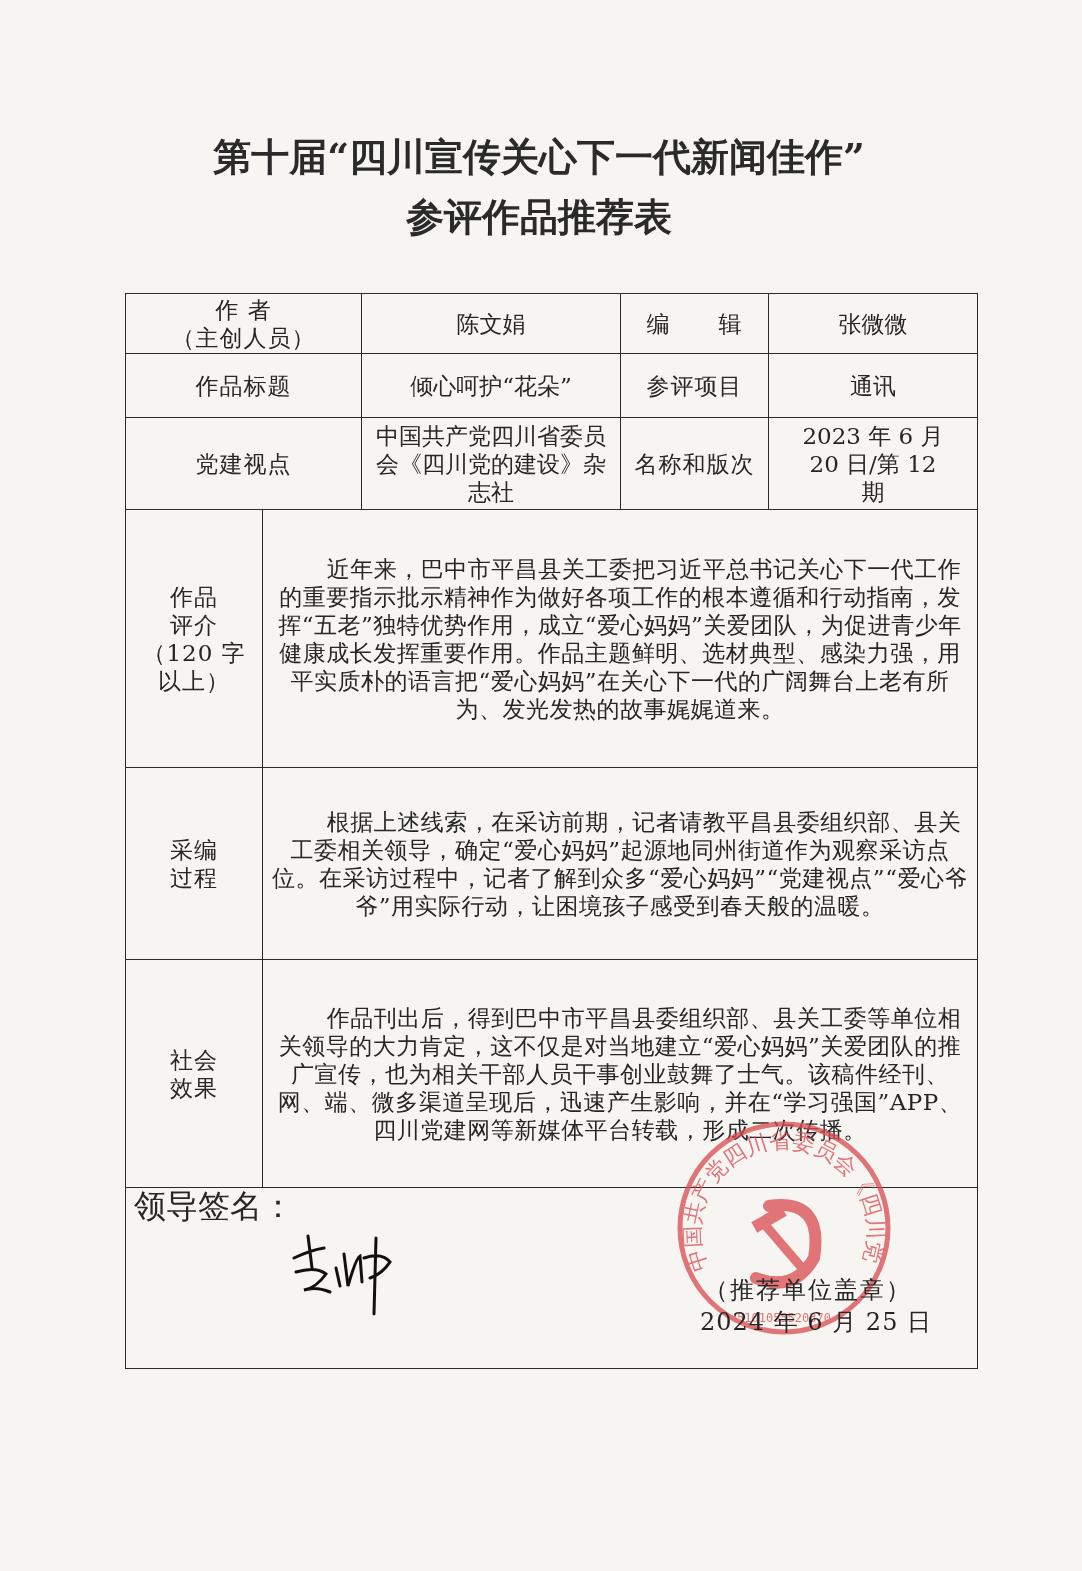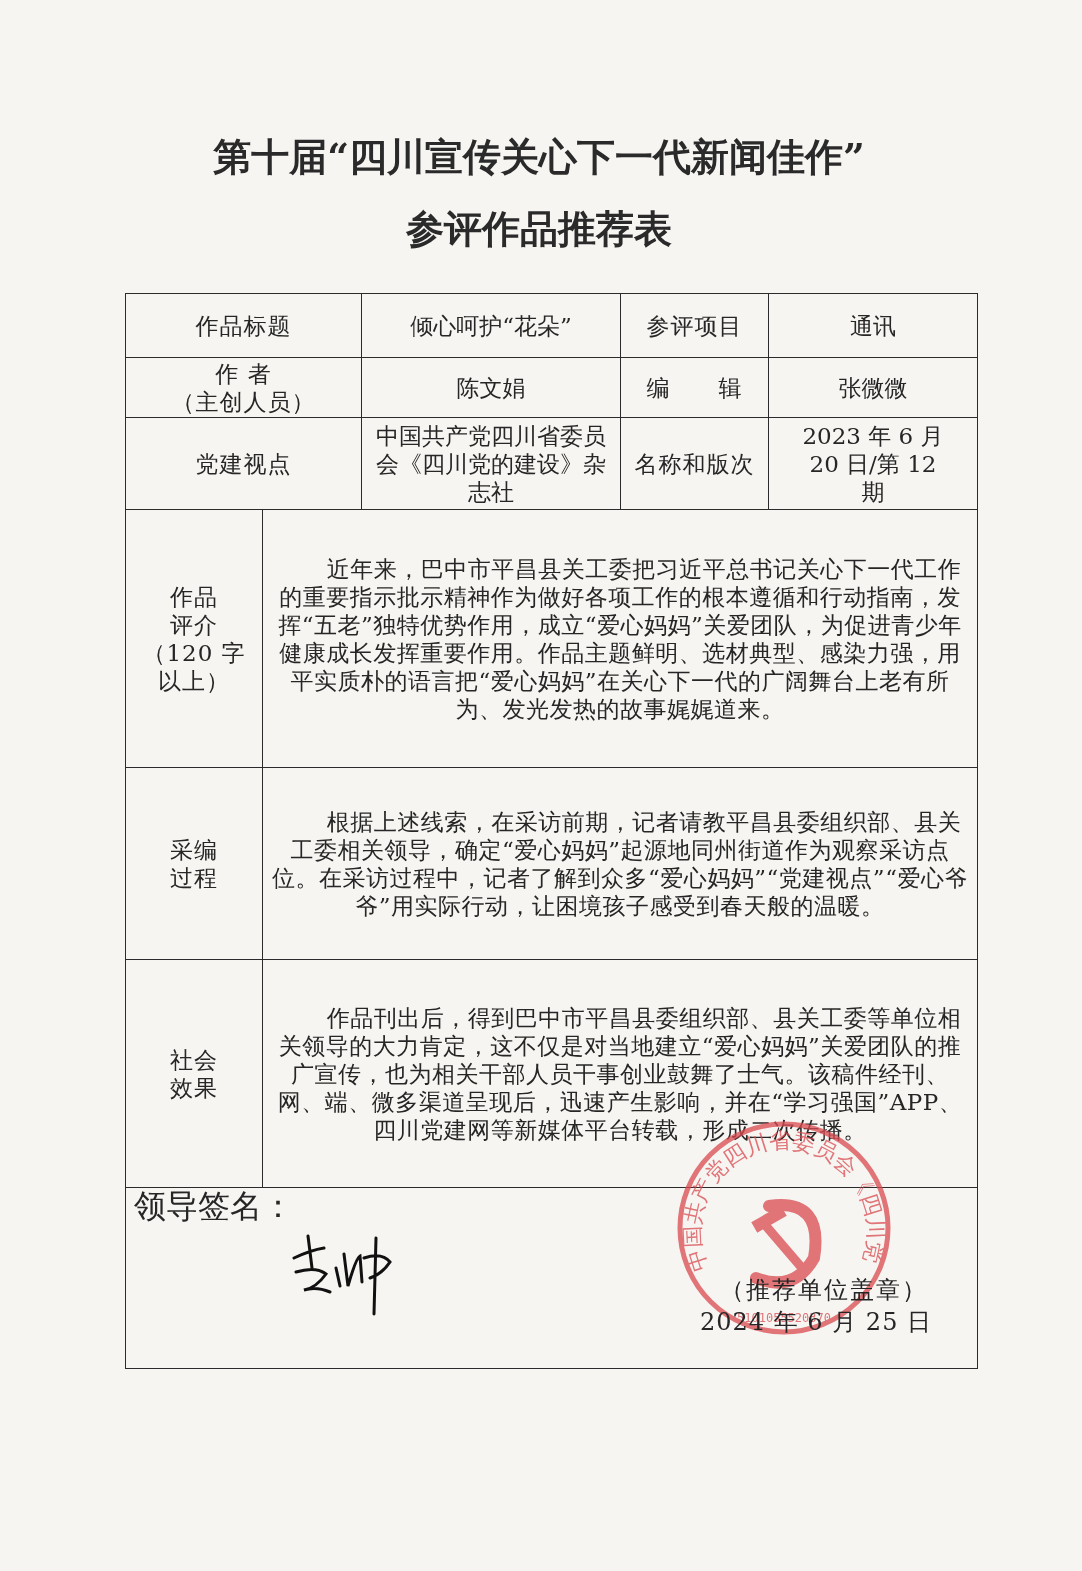--- a/index.html
+++ b/index.html
@@ -7,21 +7,21 @@
     width:1082px; height:1571px; position:relative; overflow:hidden;
     background:#f6f5f2;
     font-family:"DejaVu Serif","Liberation Serif",serif;
     color:#1f1f1f;
   }
   .title {
     position:absolute; left:0; width:1054px; text-align:center;
     font-family:"DejaVu Serif",serif; font-weight:bold; color:#2a2a2a;margin-left:12px;
   }
   .title1 { top:132px; font-size:38px; letter-spacing:0px; }
-  .title2 { top:204px; font-size:38px; }
+  .title2 { top:192px; font-size:38px; }
   table.form {
     position:absolute; left:125px; top:293px;
     width:852px; border-collapse:collapse;
     table-layout:fixed;
   }
   table.form td {
     border:1.6px solid #2b2b2b;
     text-align:center; vertical-align:middle;
     font-size:23px; line-height:28px; padding:0 6px;
     color:#262626;
@@ -30,54 +30,54 @@
   td.para {
     text-align:justify; vertical-align:top;
     font-size:24px; line-height:33px; padding:5px 10px 4px 12px;
     letter-spacing:0.5px;
   }
   td.para .indent { display:inline-block; width:48px; }
   td.sign { text-align:left; vertical-align:top; height:180px; position:relative; padding:0; }
   .sign-label { position:absolute; left:8px; top:4px; font-size:32px; }
   .signature { position:absolute; left:160px; top:40px; }
   .stamp { position:absolute; left:548px; top:-70px; opacity:0.75; }
-  .stamp-note { position:absolute; left:594px; top:88px; font-size:24px; letter-spacing:2px; }
+  .stamp-note { position:absolute; left:578px; top:88px; font-size:24px; letter-spacing:2px; }
   .stamp-date { position:absolute; left:574px; top:120px; font-size:24px; letter-spacing:1px; }
 </style>
 </head>
 <body>
 
 <div class="title title1">第十届“四川宣传关心下一代新闻佳作”</div>
 <div class="title title2">参评作品推荐表</div>
 
 <table class="form">
   <colgroup>
     <col style="width:137px">
     <col style="width:99px">
     <col style="width:259px">
     <col style="width:148px">
     <col style="width:209px">
   </colgroup>
 
   <tbody>
-      <tr style="height:64px">
-    <td colspan="2" class="label">作品标题</td>
-    <td>倾心呵护“花朵”</td>
-    <td class="label">参评项目</td>
-    <td>通讯</td>
-  </tr>
-
-  <tr style="height:60px">
+      <tr style="height:60px">
     <td colspan="2" class="label">
       <div>作 者</div>
       <div>（主创人员）</div>
     </td>
     <td>陈文娟</td>
     <td class="label">编　　辑</td>
     <td>张微微</td>
+  </tr>
+
+  <tr style="height:64px">
+    <td colspan="2" class="label">作品标题</td>
+    <td>倾心呵护“花朵”</td>
+    <td class="label">参评项目</td>
+    <td>通讯</td>
   </tr>
 
   <tr style="height:92px">
     <td colspan="2" class="label">党建视点</td>
     <td style="padding:0 10px;">中国共产党四川省委员会《四川党的建设》杂志社</td>
     <td class="label">名称和版次</td>
     <td style="padding:0 32px;">2023 年 6 月 20 日/第 12 期</td>
   </tr>
 
 

